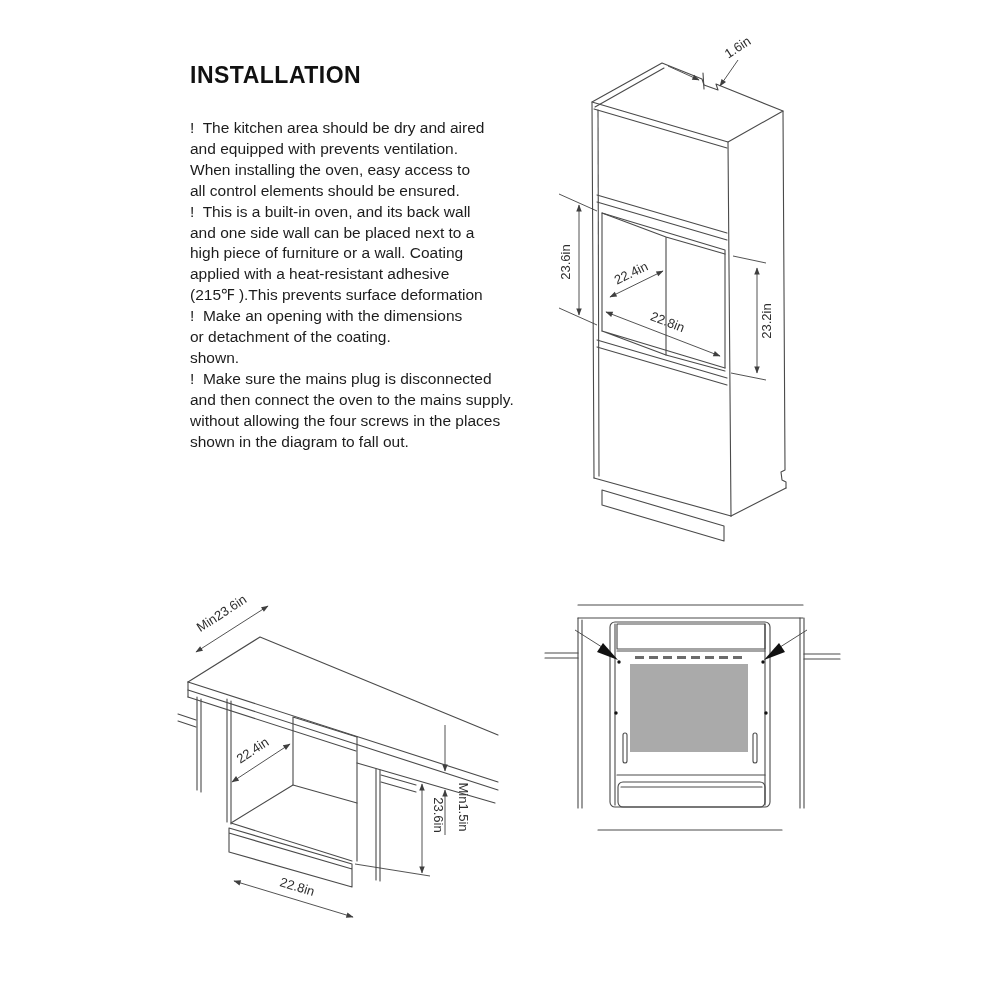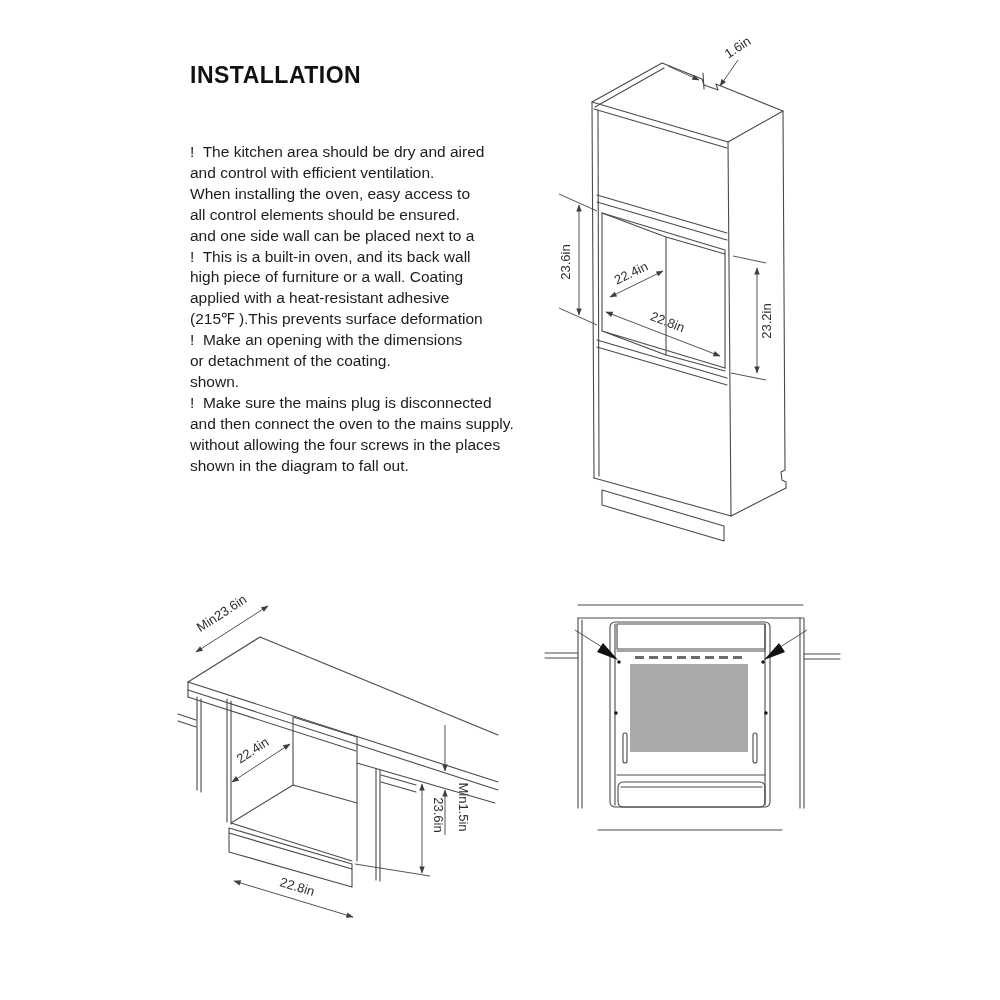--- a/index.html
+++ b/index.html
@@ -1,40 +1,40 @@
 <!DOCTYPE html>
 <html><head>
 <meta charset="utf-8">
 <style>
   html,body{margin:0;padding:0;background:#ffffff;}
   .page{position:relative;width:1000px;height:1000px;background:#ffffff;overflow:hidden;
         font-family:"Liberation Sans", sans-serif;color:#1b1b1b;}
   .title{position:absolute;left:190px;top:62px;font-size:23px;font-weight:bold;
          letter-spacing:.5px;color:#111;text-align:center;}
-  .instructions{position:absolute;left:190px;top:118px;width:370px;margin-top:24px;}
+  .instructions{position:absolute;left:190px;top:118px;width:370px;}
   .instructions .line{font-size:15.5px;line-height:20.9px;white-space:pre;color:#1c1c1c;}
   svg{position:absolute;overflow:visible;}
   svg text{font-family:"Liberation Sans", sans-serif;font-size:13px;fill:#2e2e2e;}
   .ln{stroke:#4a4a4a;stroke-width:1.1;fill:none;stroke-linecap:round;stroke-linejoin:round;}
   .dim{stroke:#3f3f3f;stroke-width:0.9;fill:none;}
 </style>
 </head>
 <body>
 
 <div class="page">
 
   <div class="title">INSTALLATION</div>
 
   <div class="instructions">
     <div class="line">!  The kitchen area should be dry and aired</div>
-    <div class="line">and control with efficient ventilation.</div>
+    <div class="line">and equipped with prevents ventilation.</div>
     <div class="line">When installing the oven, easy access to</div>
     <div class="line">all control elements should be ensured.</div>
+    <div class="line">!  This is a built-in oven, and its back wall</div>
     <div class="line">and one side wall can be placed next to a</div>
-    <div class="line">!  This is a built-in oven, and its back wall</div>
     <div class="line">high piece of furniture or a wall. Coating</div>
     <div class="line">applied with a heat-resistant adhesive</div>
     <div class="line">(215℉ ).This prevents surface deformation</div>
     <div class="line">!  Make an opening with the dimensions</div>
     <div class="line">or detachment of the coating.</div>
     <div class="line">shown.</div>
     <div class="line">!  Make sure the mains plug is disconnected</div>
     <div class="line">and then connect the oven to the mains supply.</div>
     <div class="line">without allowing the four screws in the places</div>
     <div class="line">shown in the diagram to fall out.</div>

